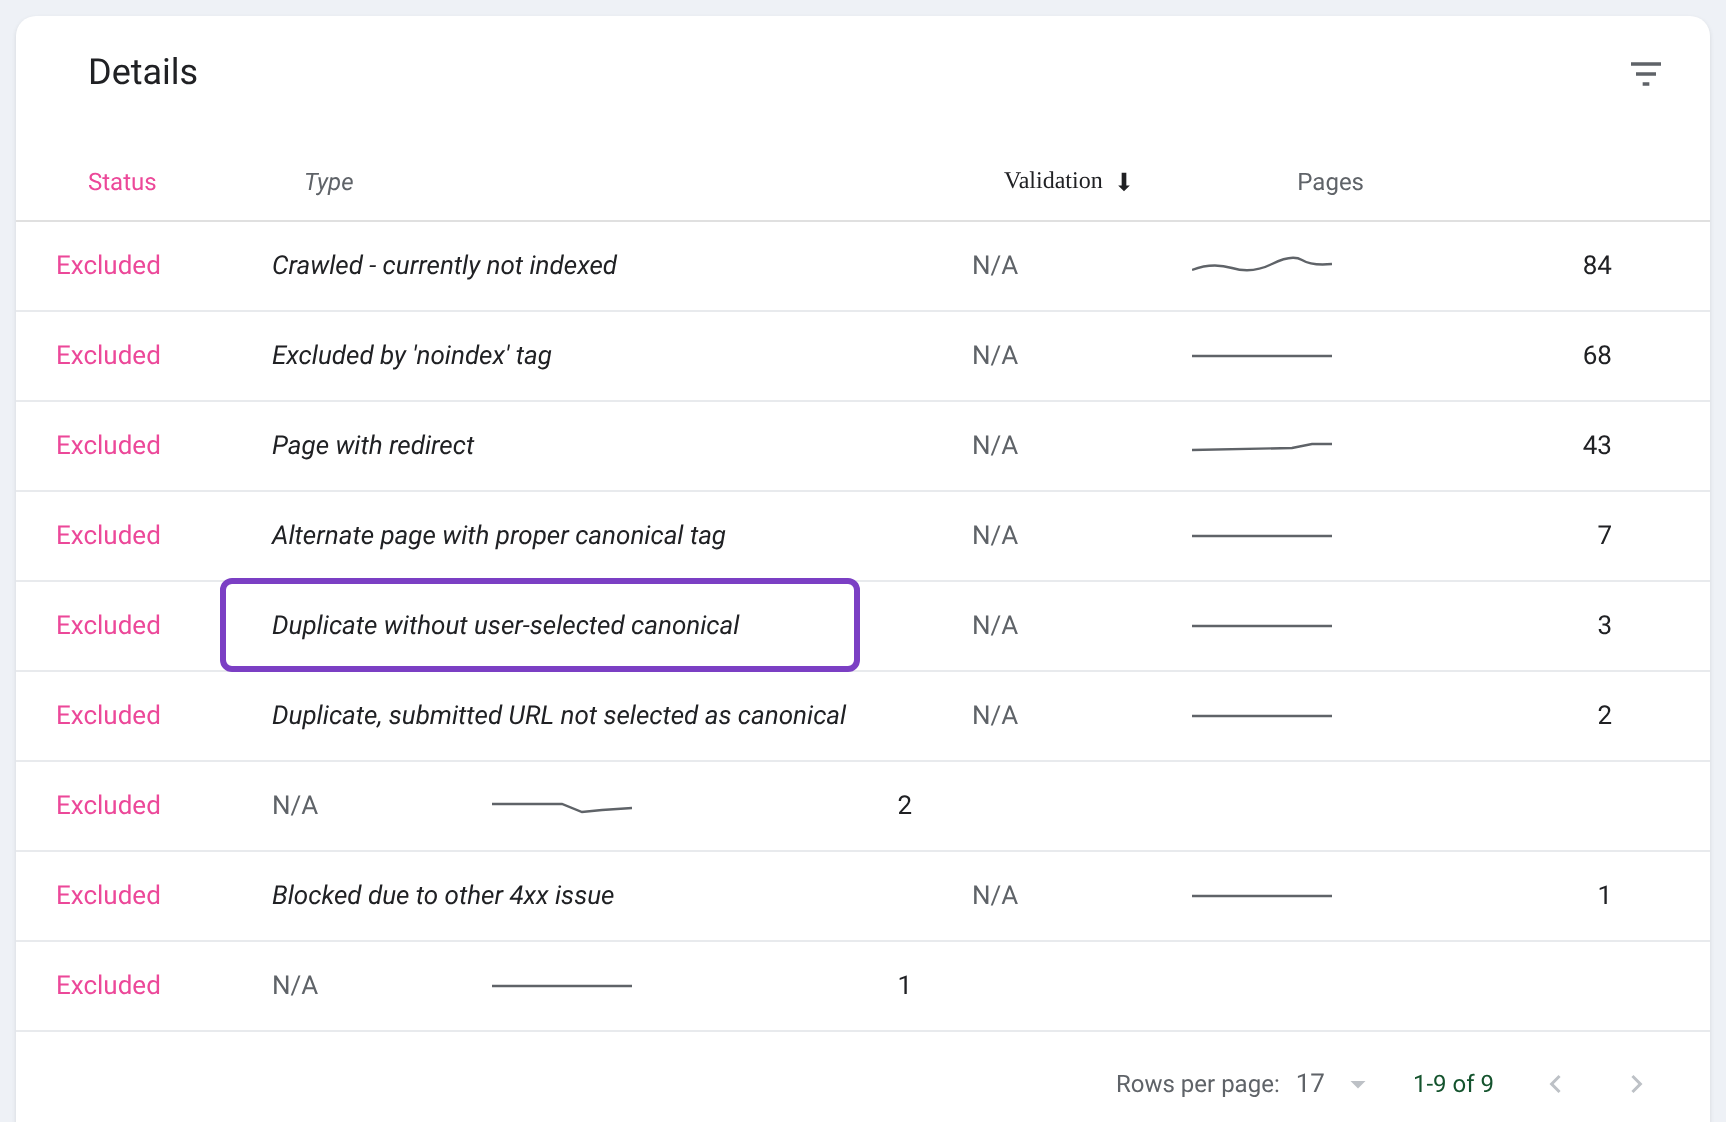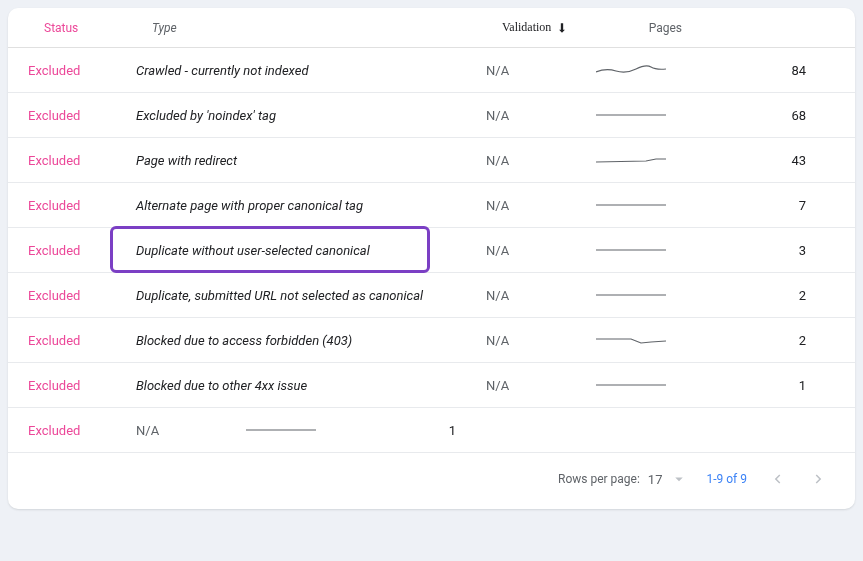--- a/index.html
+++ b/index.html
@@ -89,20 +89,28 @@
   .rows-sel { display:flex; align-items:center; gap:8px; }
   .sel-val { color:#5f6368; font-size:13px; }
   .chev { width:18px; height:18px; color:#bdc1c6; }
   .nav-btn { width:24px; height:24px; display:flex; align-items:center; justify-content:center; cursor:pointer; color:#bdc1c6; }
   .rows-container { position: relative; }
 </style>
 </head>
 <body>
 
 <div class="card">
+  <div class="card-header">
+    <div class="title">Details</div>
+    <div class="filter-icon">
+      <svg viewBox="0 0 24 24" width="20" height="20">
+          <path fill="currentColor" d="M3 5h18v2H3V5zm3 6h12v2H6v-2zm4 6h4v2h-4v-2z"></path>
+        </svg>
+    </div>
+  </div>
 
   <div class="table">
     <div class="header-row">
       <div class="col-status">Status</div>
       <div class="col-type">Type</div>
       <div class="col-valid">
         <span>Validation</span>
         <svg class="sort-arrow" viewBox="0 0 24 24">
             <path fill="#202124" d="M12 20l-5-5h3V4h4v11h3l-5 5z"></path>
           </svg>
@@ -172,21 +180,20 @@
           <div class="col-valid">N/A</div>
           <div class="col-trend">
             <svg class="spark" viewBox="0 0 70 20">
               <path d="M0 10 L70 10"></path>
             </svg>
           </div>
           <div class="col-pages">2</div>
         </div>
         <div class="data-row">
           <div class="col-status">Excluded</div>
-          <div class="col-type">Blocked due to access forbidden (403)</div>
           <div class="col-valid">N/A</div>
           <div class="col-trend">
             <svg class="spark" viewBox="0 0 70 20">
               <path d="M0 9 L35 9 L45 13 L55 12 L70 11"></path>
             </svg>
           </div>
           <div class="col-pages">2</div>
         </div>
         <div class="data-row">
           <div class="col-status">Excluded</div>
@@ -214,21 +221,21 @@
   </div>
 
   <div class="footer">
     <div class="rows-sel">
       <span>Rows per page:</span>
       <span class="sel-val">17</span>
       <svg class="chev" viewBox="0 0 24 24">
           <path fill="currentColor" d="M7 10l5 5 5-5z"></path>
         </svg>
     </div>
-    <div style="color:#3b82f6;">1-9 of 9</div>
+    <div style="color:#14532d;">1-9 of 9</div>
     <div class="nav-btn">
       <svg width="18" height="18" viewBox="0 0 24 24">
           <path fill="currentColor" d="M15 6l-6 6 6 6 1.4-1.4L11.8 12l4.6-4.6z"></path>
         </svg>
     </div>
     <div class="nav-btn">
       <svg width="18" height="18" viewBox="0 0 24 24">
           <path fill="currentColor" d="M9 6l6 6-6 6-1.4-1.4 4.6-4.6-4.6-4.6z"></path>
         </svg>
     </div>

